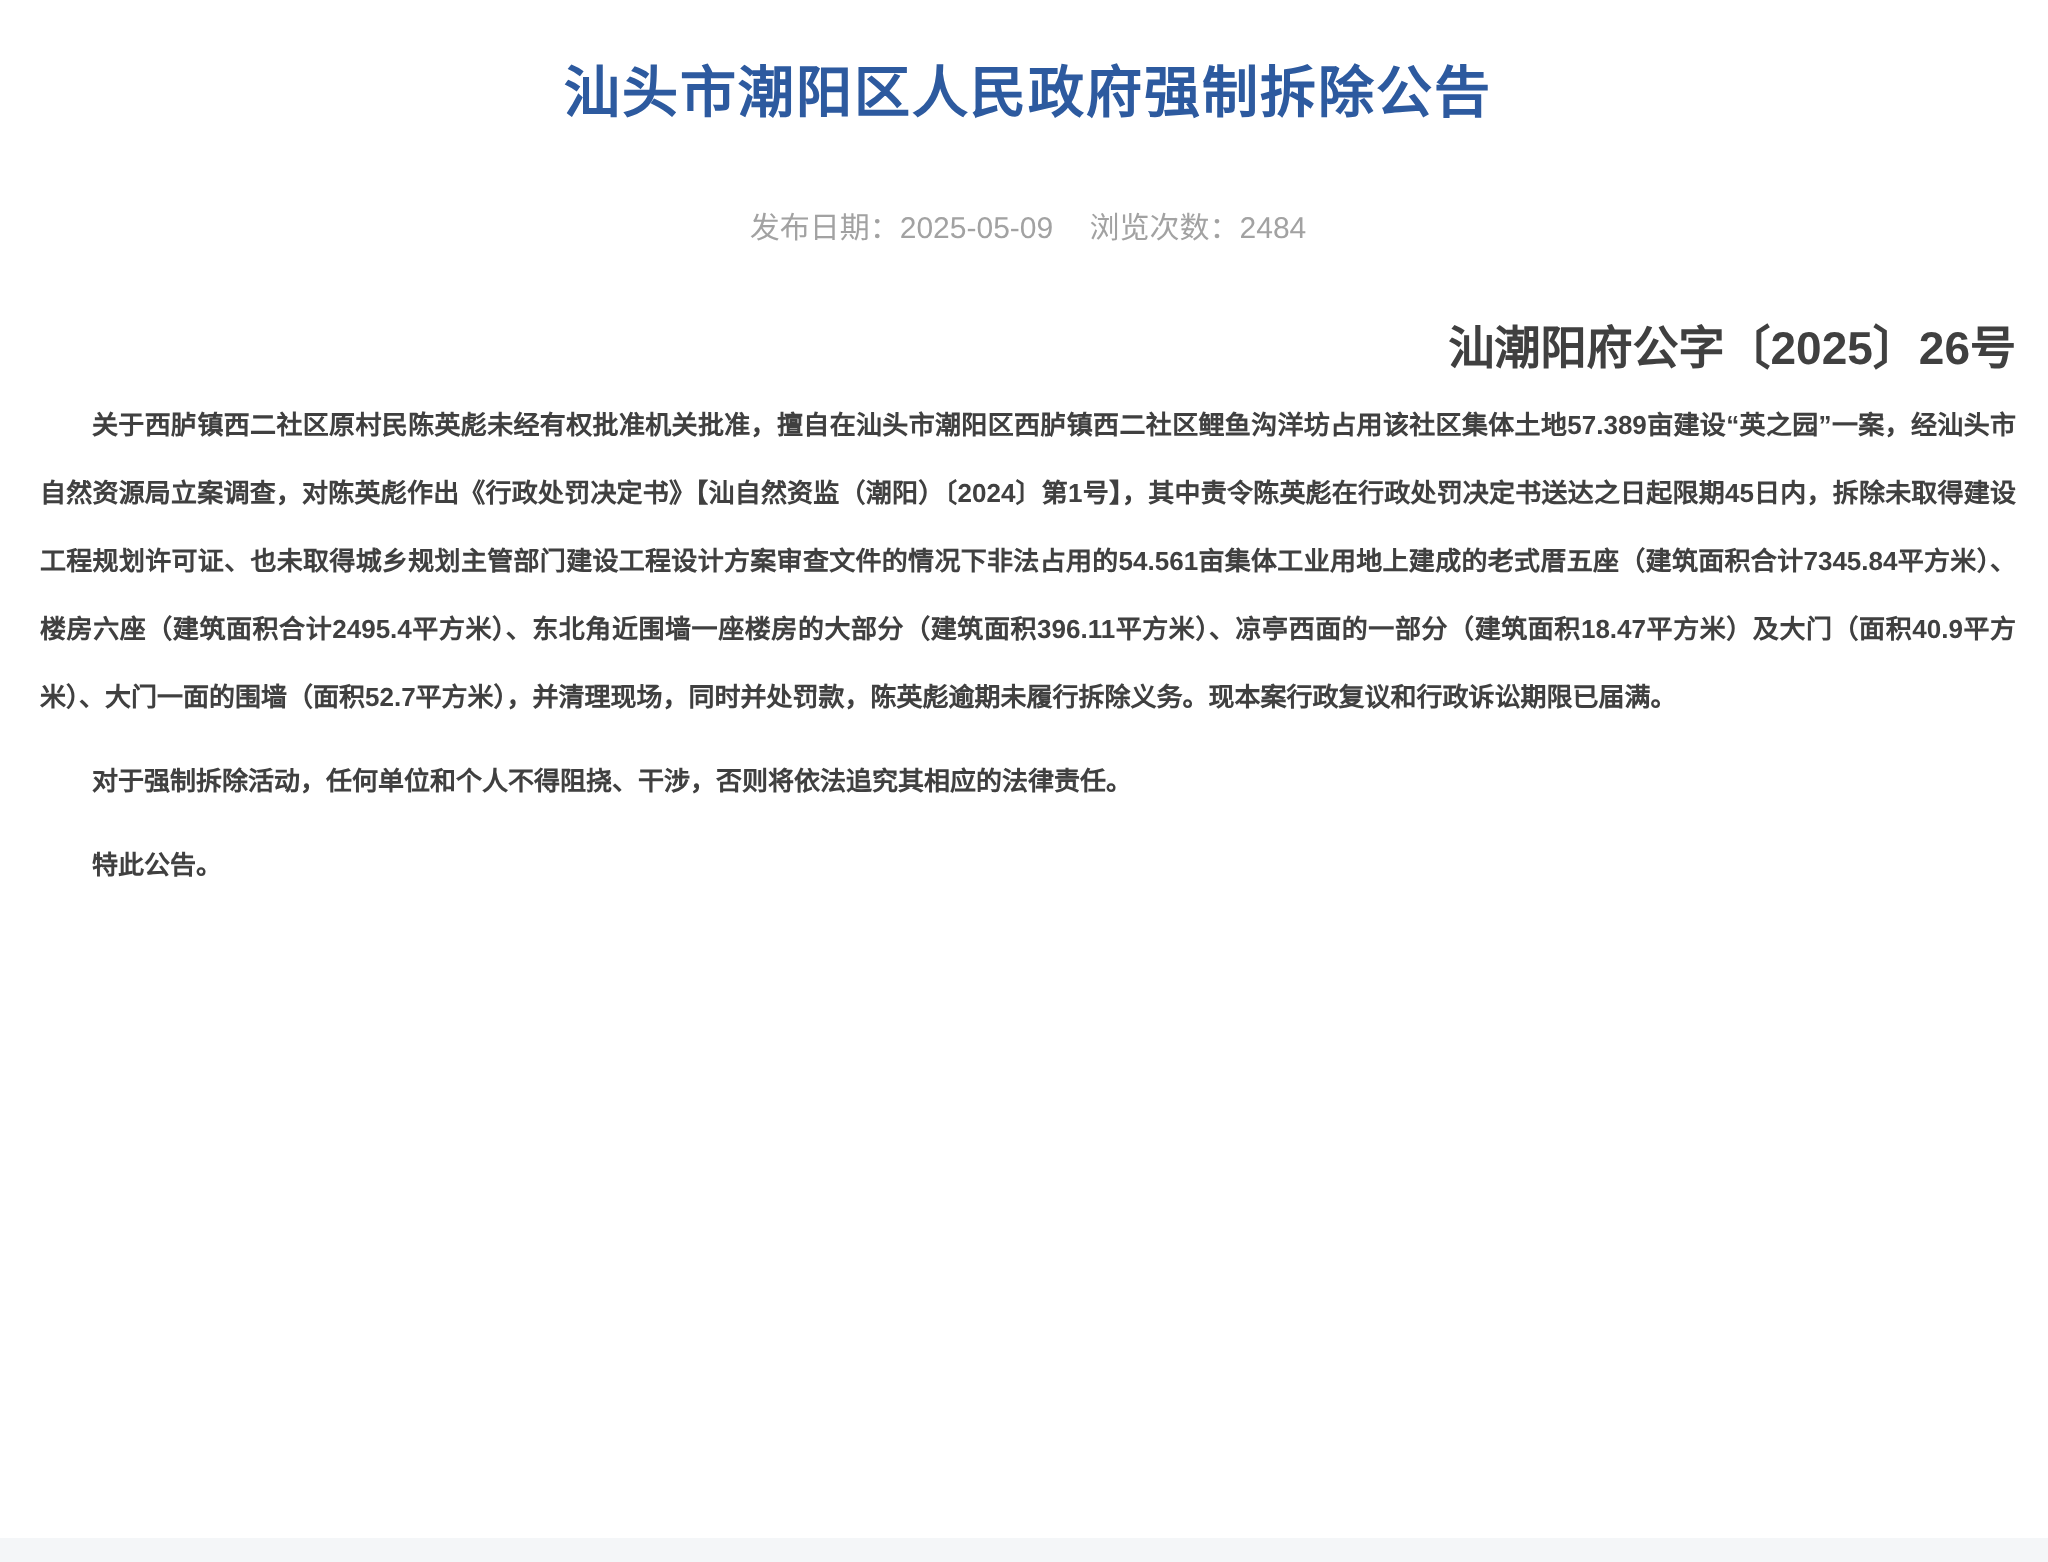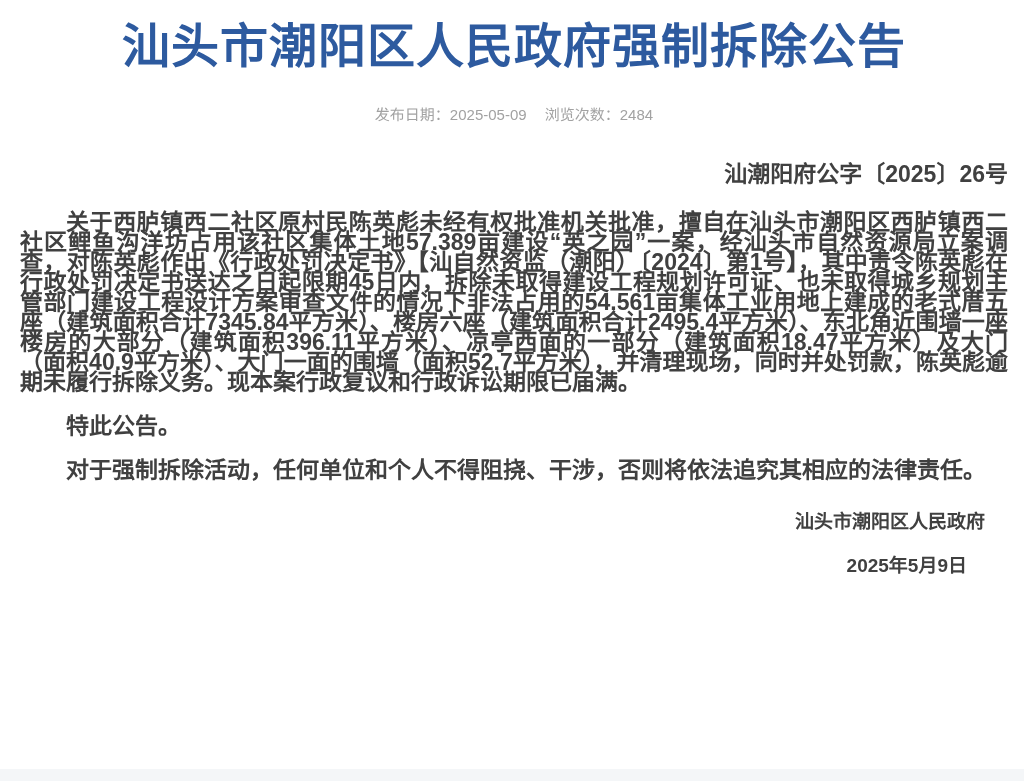--- a/index.html
+++ b/index.html
@@ -21,21 +21,21 @@
     position: relative;
     overflow: hidden;
   }
   .page {
     padding: 24px 16px 0 20px;
   }
   .notice-title {
     margin: 0;
     text-align: center;
     color: var(--title-color, #2d5a9f);
-    font-size: 48px;
+    font-size: 28px;
     line-height: 46px;
     font-weight: 700;
     letter-spacing: 1px;
   }
   .meta-line {
     margin-top: 36px;
     text-align: center;
     color: var(--meta-color, #a2a2a2);
     font-size: 15px;
     line-height: 18px;
@@ -49,24 +49,24 @@
     text-align: right;
     color: var(--body-color, #404040);
     font-size: 23px;
     line-height: 20px;
     font-weight: 700;
   }
   .body-text {
     padding-top: 4px;
   }
   .body-text p {
-    margin: 24px 0;
+    margin: 8px 0;
     color: var(--body-color, #404040);
-    font-size: 23px;
-    line-height: 20px;
+    font-size: 13px;
+    line-height: 34px;
     font-weight: 700;
     text-indent: 2em;
     text-align: justify;
   }
   .footer-block p {
     margin: 8px 0;
     color: var(--body-color, #404040);
     font-size: 19px;
     line-height: 36px;
     font-weight: 700;
@@ -92,24 +92,20 @@
 
   <div class="meta-line">
     <span class="publish">发布日期：2025-05-09</span>
     <span class="views">浏览次数：2484</span>
   </div>
 
   <div class="doc-number">汕潮阳府公字〔2025〕26号</div>
 
   <div class="body-text">
     <p>关于西胪镇西二社区原村民陈英彪未经有权批准机关批准，擅自在汕头市潮阳区西胪镇西二社区鲤鱼沟洋坊占用该社区集体土地57.389亩建设“英之园”一案，经汕头市自然资源局立案调查，对陈英彪作出《行政处罚决定书》【汕自然资监（潮阳）〔2024〕第1号】，其中责令陈英彪在行政处罚决定书送达之日起限期45日内，拆除未取得建设工程规划许可证、也未取得城乡规划主管部门建设工程设计方案审查文件的情况下非法占用的54.561亩集体工业用地上建成的老式厝五座（建筑面积合计7345.84平方米）、楼房六座（建筑面积合计2495.4平方米）、东北角近围墙一座楼房的大部分（建筑面积396.11平方米）、凉亭西面的一部分（建筑面积18.47平方米）及大门（面积40.9平方米）、大门一面的围墙（面积52.7平方米），并清理现场，同时并处罚款，陈英彪逾期未履行拆除义务。现本案行政复议和行政诉讼期限已届满。</p>
+    <p>对于强制拆除活动，任何单位和个人不得阻挠、干涉，否则将依法追究其相应的法律责任。</p>
     <p>特此公告。</p>
-    <p>对于强制拆除活动，任何单位和个人不得阻挠、干涉，否则将依法追究其相应的法律责任。</p>
   </div>
 
-  <div class="footer-block">
-    <p class="signature">汕头市潮阳区人民政府</p>
-    <p class="issue-date">2025年5月9日</p>
-  </div>
 
 </div>
 
 <div class="bottom-strip"></div>
 
 </body></html>

